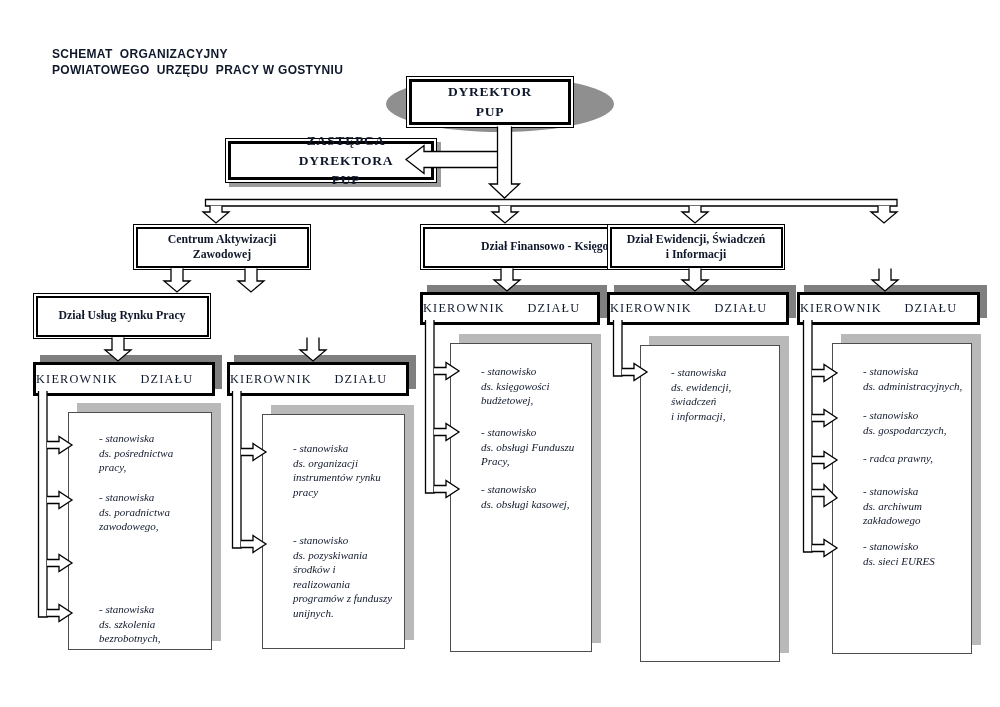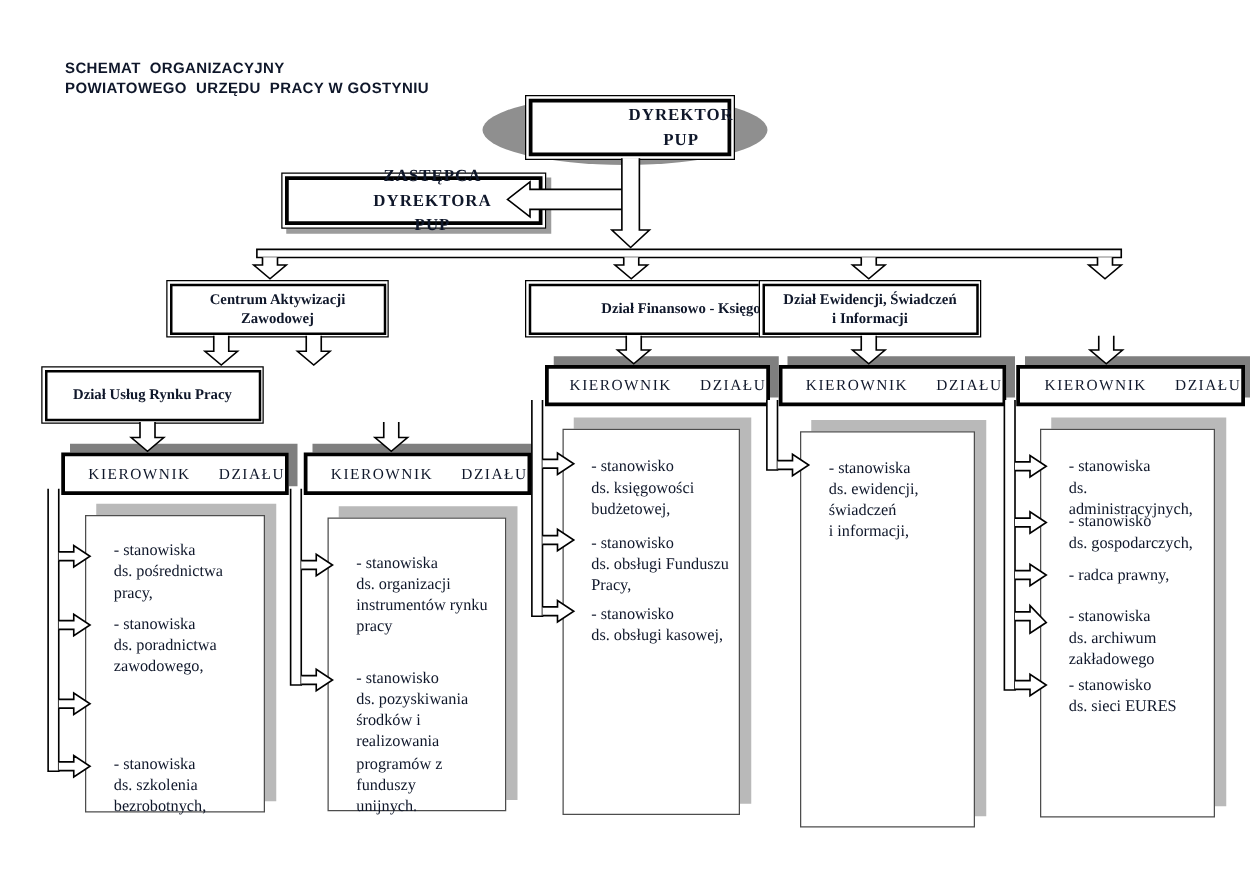--- a/index.html
+++ b/index.html
@@ -21,28 +21,28 @@
   .dbox::before{content:"";position:absolute;inset:1.5px;border:2px solid #000;pointer-events:none;}
   .dbox .lbl{position:relative;font-weight:bold;font-size:11.8px;line-height:1.3;white-space:pre-wrap;}
 
   .dbox.exec::before{inset:2px;border-width:3.5px;}
   .dbox.exec .lbl{font-size:13.5px;letter-spacing:.8px;line-height:1.45;}
   .deputy{box-shadow:4px 4px 0 #9c9c9c;}
   .deputy .lbl{font-size:12.5px;letter-spacing:.4px;}
 
   
   .mgr{position:absolute;background:#fff;border:3px solid #000;z-index:3;
-       display:flex;align-items:center;justify-content:flex-end;text-align:center;
-       box-shadow:7px -7px 0 #7f7f7f;margin-left:16px;}
+       display:flex;align-items:center;justify-content:flex-start;text-align:center;
+       box-shadow:7px -7px 0 #7f7f7f;}
   .mgr .lbl{font-size:12.3px;letter-spacing:1.2px;word-spacing:7px;white-space:pre-wrap;}
 
   
   .tall{position:absolute;background:#fff;border:1px solid #4d4d4d;z-index:3;
         box-shadow:9px -9px 0 #b9b9b9;}
-  .item{position:absolute;left:22px;right:2px;font-size:13px;
+  .item{position:absolute;left:30px;right:2px;font-style:italic;font-size:11px;
         line-height:1.32;white-space:pre-wrap;}
 </style>
 </head>
 <body>
 
 <div class="canvas">
 
   <div class="title">SCHEMAT  ORGANIZACYJNY
 POWIATOWEGO  URZĘDU  PRACY W GOSTYNIU</div>
 
@@ -92,21 +92,21 @@
 
       <path d="M803.5,320 L803.5,552 L812,552 L812,320"></path>
       <path d="M812,369.5 L824,369.5 L824,364.5 L837,373 L824,381.5 L824,376.5 L812,376.5"></path>
       <path d="M812,414.5 L824,414.5 L824,409.5 L837,418 L824,426.5 L824,421.5 L812,421.5"></path>
       <path d="M812,456.5 L824,456.5 L824,451.5 L837,460 L824,468.5 L824,463.5 L812,463.5"></path>
       <path d="M812,489.5 L824,489.5 L824,484.5 L837,498 L824,506.5 L824,496.5 L812,496.5"></path>
       <path d="M812,544.5 L824,544.5 L824,539.5 L837,548 L824,556.5 L824,551.5 L812,551.5"></path>
     </g>
   </svg>
 
-  <div class="dbox exec" style="left:420px;top:76px;width:166px;height:50px;justify-content:flex-end;">
+  <div class="dbox exec" style="left:406px;top:76px;width:166px;height:50px;">
     <span class="lbl">DYREKTOR
 PUP</span>
   </div>
 
   <div class="dbox exec deputy" style="left:225px;top:138px;width:180px;height:43px;padding-left:30px;">
     <span class="lbl">ZASTĘPCA  DYREKTORA
 PUP</span>
   </div>
 
   <div class="dbox" style="left:133px;top:224px;width:176px;height:44px;">

